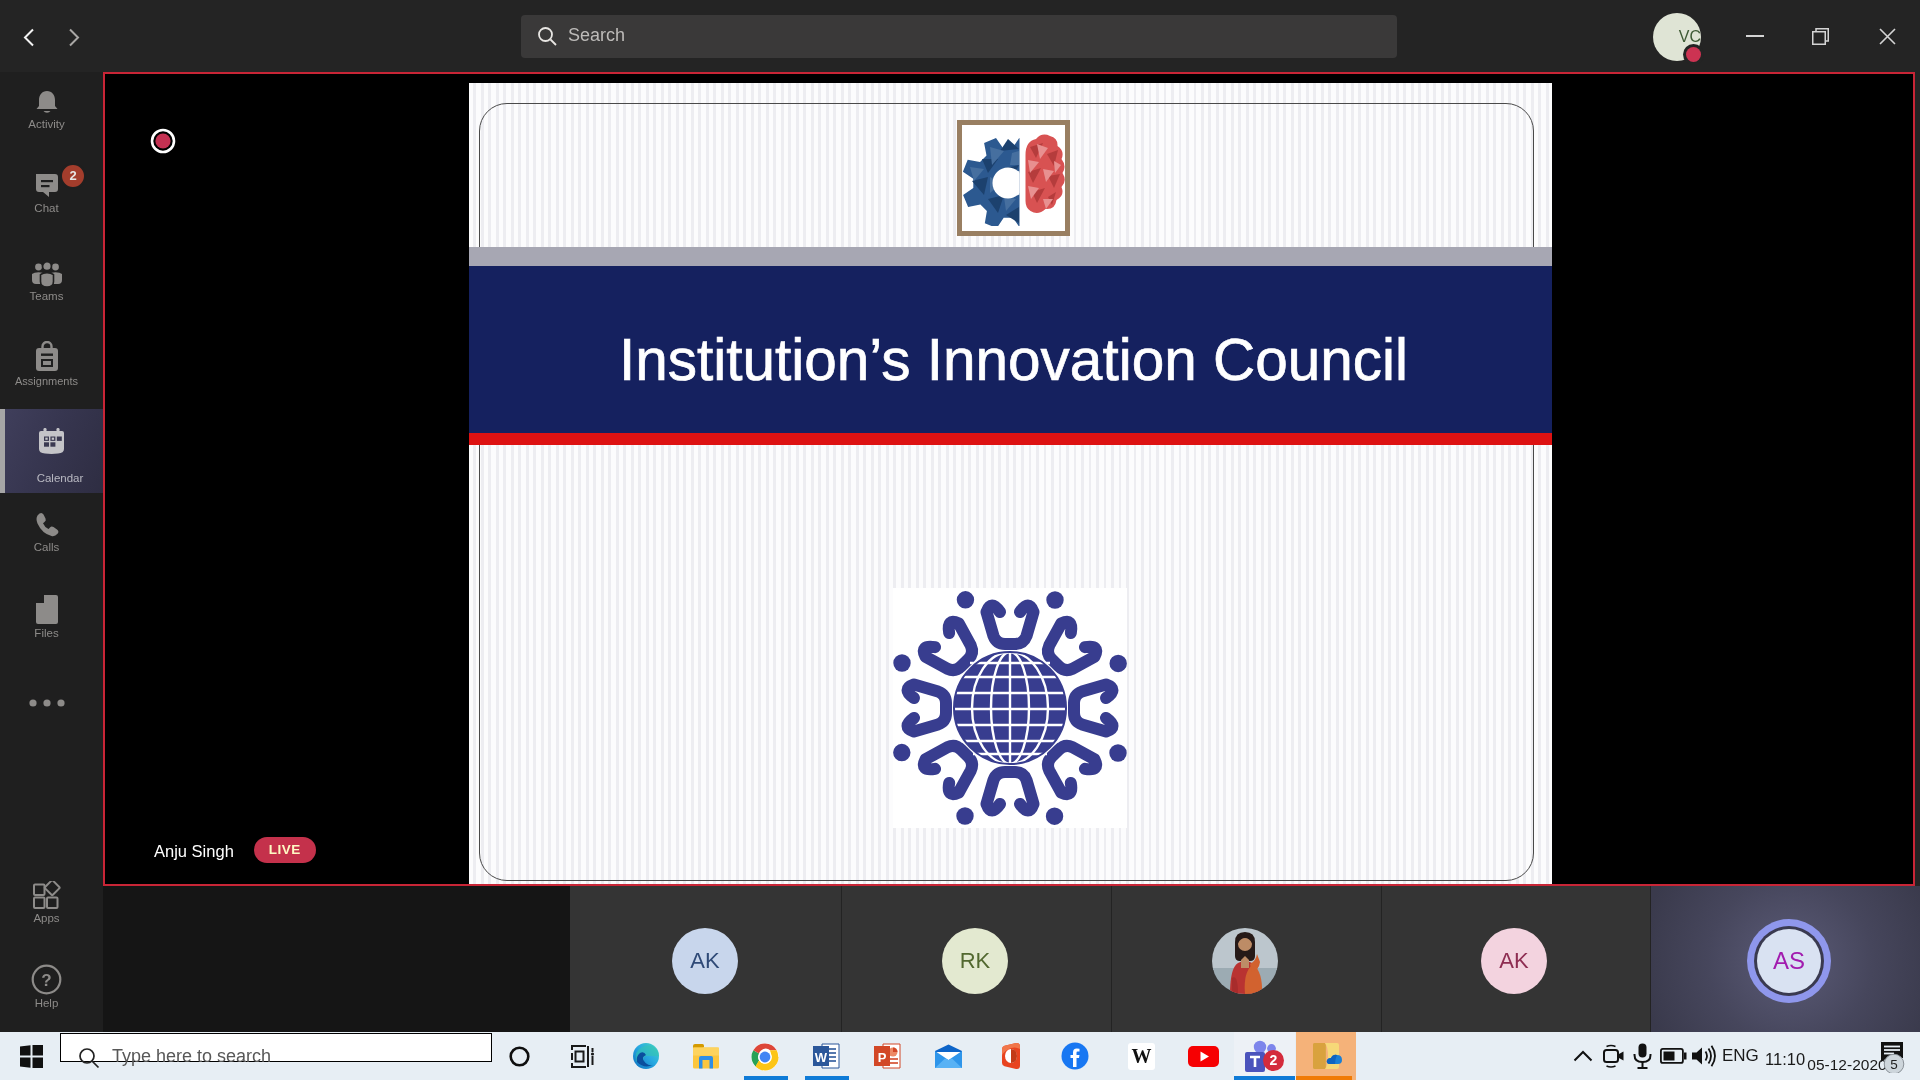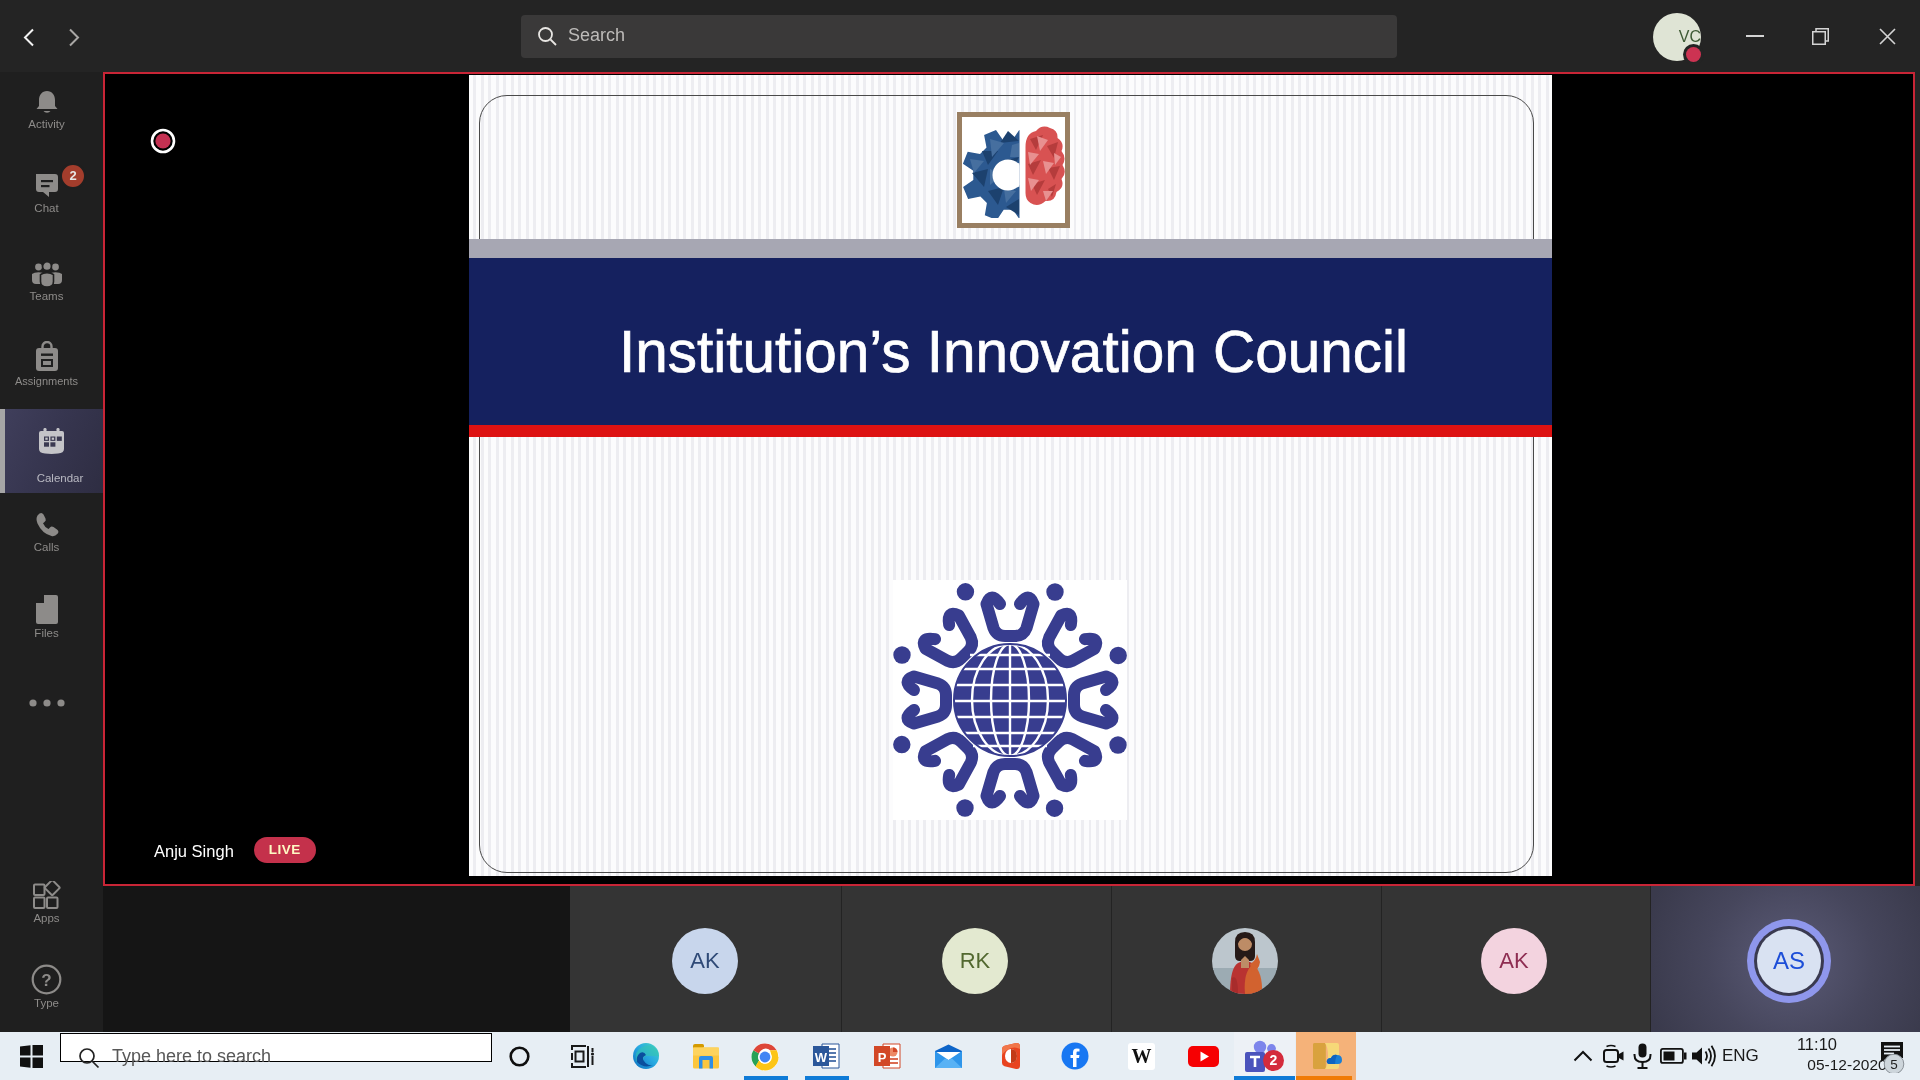--- a/index.html
+++ b/index.html
@@ -18,21 +18,21 @@
   .rail-item { position:absolute; left:0; width:93px; text-align:center; }
   .rail-label { font-size:11.5px; color:#8d8b89; display:block; margin-top:2px; }
   .rail-ico { display:block; margin:0 auto; }
   #cal-sel { position:absolute; left:0; top:337px; width:103px; height:84px;
     background:linear-gradient(295deg,#2e2d42 0%, #373650 55%, #403f5c 100%); }
   #cal-sel .bar { position:absolute; left:0; top:0; width:5px; height:84px; background:#a6a6a6; }
 
   
   #share { position:absolute; left:103px; top:72px; width:1812px; height:814px;
     background:#000; border:2.5px solid #c82536; }
-  #slide { position:absolute; left:364px; top:1px; width:1083px; height:801px;
+  #slide { position:absolute; left:364px; top:9px; width:1083px; height:801px;
     background:repeating-linear-gradient(90deg,#fcfcfd 0px,#fcfcfd 4.5px,#ededf1 4.5px,#ededf1 7.5px); }
   #slide-border { position:absolute; left:10px; top:20px; width:1055px; height:778px;
     border:1.5px solid #4a4a4a; border-radius:28px; }
   #band-gray { position:absolute; left:0; top:164px; width:1083px; height:19px; background:#a7a7b3; }
   #band-navy { position:absolute; left:0; top:183px; width:1083px; height:167px; background:#15215f; }
   #band-navy .t { position:absolute; width:1083px; text-align:center; top:60px; color:#fff;
     font-size:58.5px; font-weight:400; letter-spacing:0px; padding-left:6px; -webkit-text-stroke:0.7px #fff; }
   #band-red { position:absolute; left:0; top:350px; width:1083px; height:12px; background:#dd1212; }
   #iis-line { position:absolute; left:0; top:405px; width:1123px; text-align:center;
     font-family:"Liberation Serif", serif; font-weight:bold; font-size:66px; color:#1a296b; -webkit-text-stroke:0.8px #1a296b; }
@@ -177,21 +177,21 @@
         <rect x="14.7" y="1.2" width="11" height="11" rx="1" transform="rotate(45 20.2 6.7)"></rect>
       </g>
     </svg>
     <span class="rail-label">Apps</span>
   </div>
   <div class="rail-item" style="top:892px">
     <svg class="rail-ico" width="31" height="31" viewBox="0 0 31 31">
       <circle cx="15.5" cy="15.5" r="13.8" fill="none" stroke="#8d8b89" stroke-width="2.2"></circle>
       <text x="15.5" y="22" text-anchor="middle" font-size="17" font-weight="bold" fill="#8d8b89" font-family="Liberation Sans, sans-serif">?</text>
     </svg>
-    <span class="rail-label">Type</span>
+    <span class="rail-label">Help</span>
   </div>
 </div>
 <div id="share">
   <div id="slide">
     <div id="slide-border"></div>
     <div id="logo-iic">
       <svg width="103" height="106" viewBox="0 0 103 106">
         <defs>
           <clipPath id="gclip">
               <rect x="0" y="6" width="57.5" height="95"></rect>
@@ -325,21 +325,21 @@
       <path d="M18 66 Q18 40 26 35 Q33 31 40 35 Q48 40 48 66 Z" fill="#b93331"></path>
       <path d="M29 32 L33 28 L37 32 L37 40 L29 40 Z" fill="#bd8c66"></path>
       <path d="M33 66 Q31 44 41 36 Q51 44 50 66 Z" fill="#d2622f"></path>
       <path d="M38 36 Q44 33 45 26 L48 34 Q47 42 40 44 Z" fill="#d2622f"></path>
       <path d="M20 50 Q26 46 26 66 L20 66 Z" fill="#a82c2c"></path>
     </svg>
   </div>
   <div class="avatar" style="left:1378px;background:#f3d3df;color:#8e2d52;">AK</div>
   <div class="abs" style="left:1644px;top:33px;width:84px;height:84px;border-radius:50%;background:#8f97ec;"></div>
   <div class="abs" style="left:1651px;top:40px;width:70px;height:70px;border-radius:50%;background:#3a3a50;"></div>
-  <div class="avatar" style="left:1654px;top:43px;width:64px;height:64px;line-height:64px;background:#d9e2f2;color:#1d4ed8;font-size:24px;">AS</div>
+  <div class="avatar" style="left:1654px;top:43px;width:64px;height:64px;line-height:64px;background:#d9e2f2;color:#a21caf;font-size:24px;">AS</div>
 </div>
 <div id="taskbar">
   <svg class="abs" style="left:20px;top:13px" width="23" height="23" viewBox="0 0 23 23">
     <g fill="#111">
       <path d="M0 1.5 L10.5 0.2 L10.5 10.5 L0 10.5 Z"></path>
       <path d="M12.5 0 L23 -1 L23 10.5 L12.5 10.5 Z"></path>
       <path d="M0 12.5 L10.5 12.5 L10.5 22.8 L0 21.5 Z"></path>
       <path d="M12.5 12.5 L23 12.5 L23 24 L12.5 23 Z"></path>
     </g>
   </svg>
@@ -483,21 +483,21 @@
     <rect x="3.5" y="3.5" width="11" height="9" fill="#111"></rect>
     <rect x="24" y="4.5" width="2.5" height="7" fill="#111"></rect>
   </svg>
   <svg class="abs" style="left:1691px;top:13px" width="26" height="22" viewBox="0 0 26 22">
     <path d="M1 7.5 L5.5 7.5 L11 2.5 L11 19.5 L5.5 14.5 L1 14.5 Z" fill="#111"></path>
     <path d="M14.5 6.5 Q17.5 11 14.5 15.5" fill="none" stroke="#111" stroke-width="1.8"></path>
     <path d="M17.5 3.5 Q22.5 11 17.5 18.5" fill="none" stroke="#111" stroke-width="1.8"></path>
     <path d="M20.5 0.8 Q27.5 11 20.5 21.2" fill="none" stroke="#111" stroke-width="1.8"></path>
   </svg>
   <div class="tray-txt" style="left:1722px;top:14px;font-size:17px;">ENG</div>
-  <div class="tray-txt" style="left:1765px;top:3px;width:72px;text-align:right;font-size:16.5px;">11:10</div>
+  <div class="tray-txt" style="left:1765px;top:18px;width:72px;text-align:left;font-size:16.5px;">11:10</div>
   <div class="tray-txt" style="left:1771px;top:24px;width:80px;text-align:center;font-size:15.5px;margin-left:36px;">05-12-2020</div>
   <svg class="abs" style="left:1879px;top:9px" width="36" height="32" viewBox="0 0 36 32">
     <path d="M2 1 L24 1 L24 17 L8 17 L2 21 Z" fill="#111"></path>
     <g stroke="#e7eef4" stroke-width="1.8">
       <line x1="5" y1="5.5" x2="21" y2="5.5"></line>
         <line x1="5" y1="9" x2="21" y2="9"></line>
         <line x1="5" y1="12.5" x2="15" y2="12.5"></line>
     </g>
     <circle cx="15" cy="23" r="9.8" fill="#cdd5db" stroke="#8b9299" stroke-width="1"></circle>
     <text x="15" y="27.8" text-anchor="middle" font-size="13.5" fill="#222" font-family="Liberation Sans, sans-serif">5</text>

